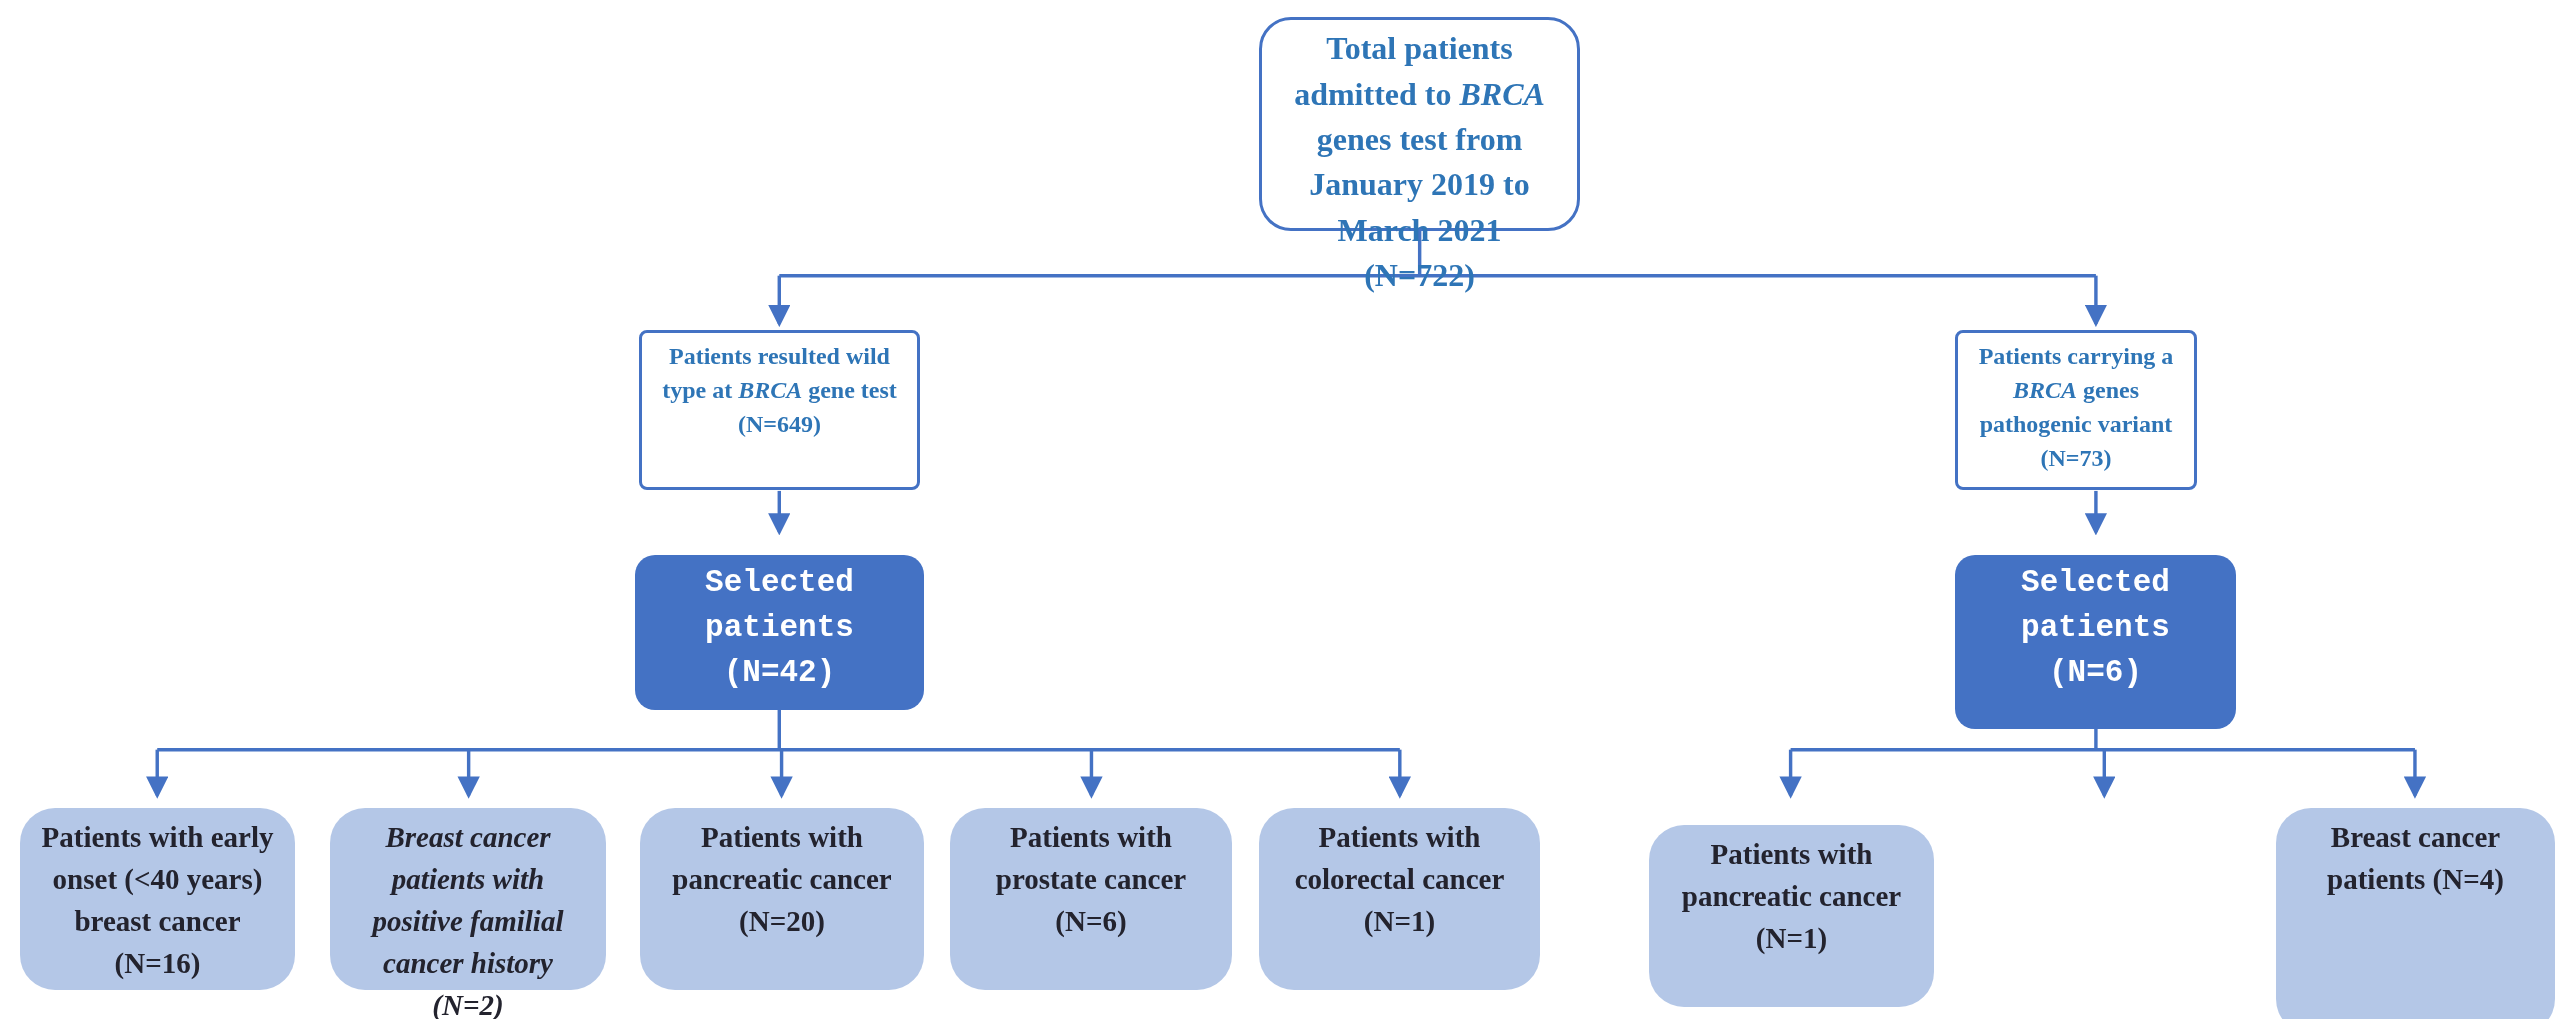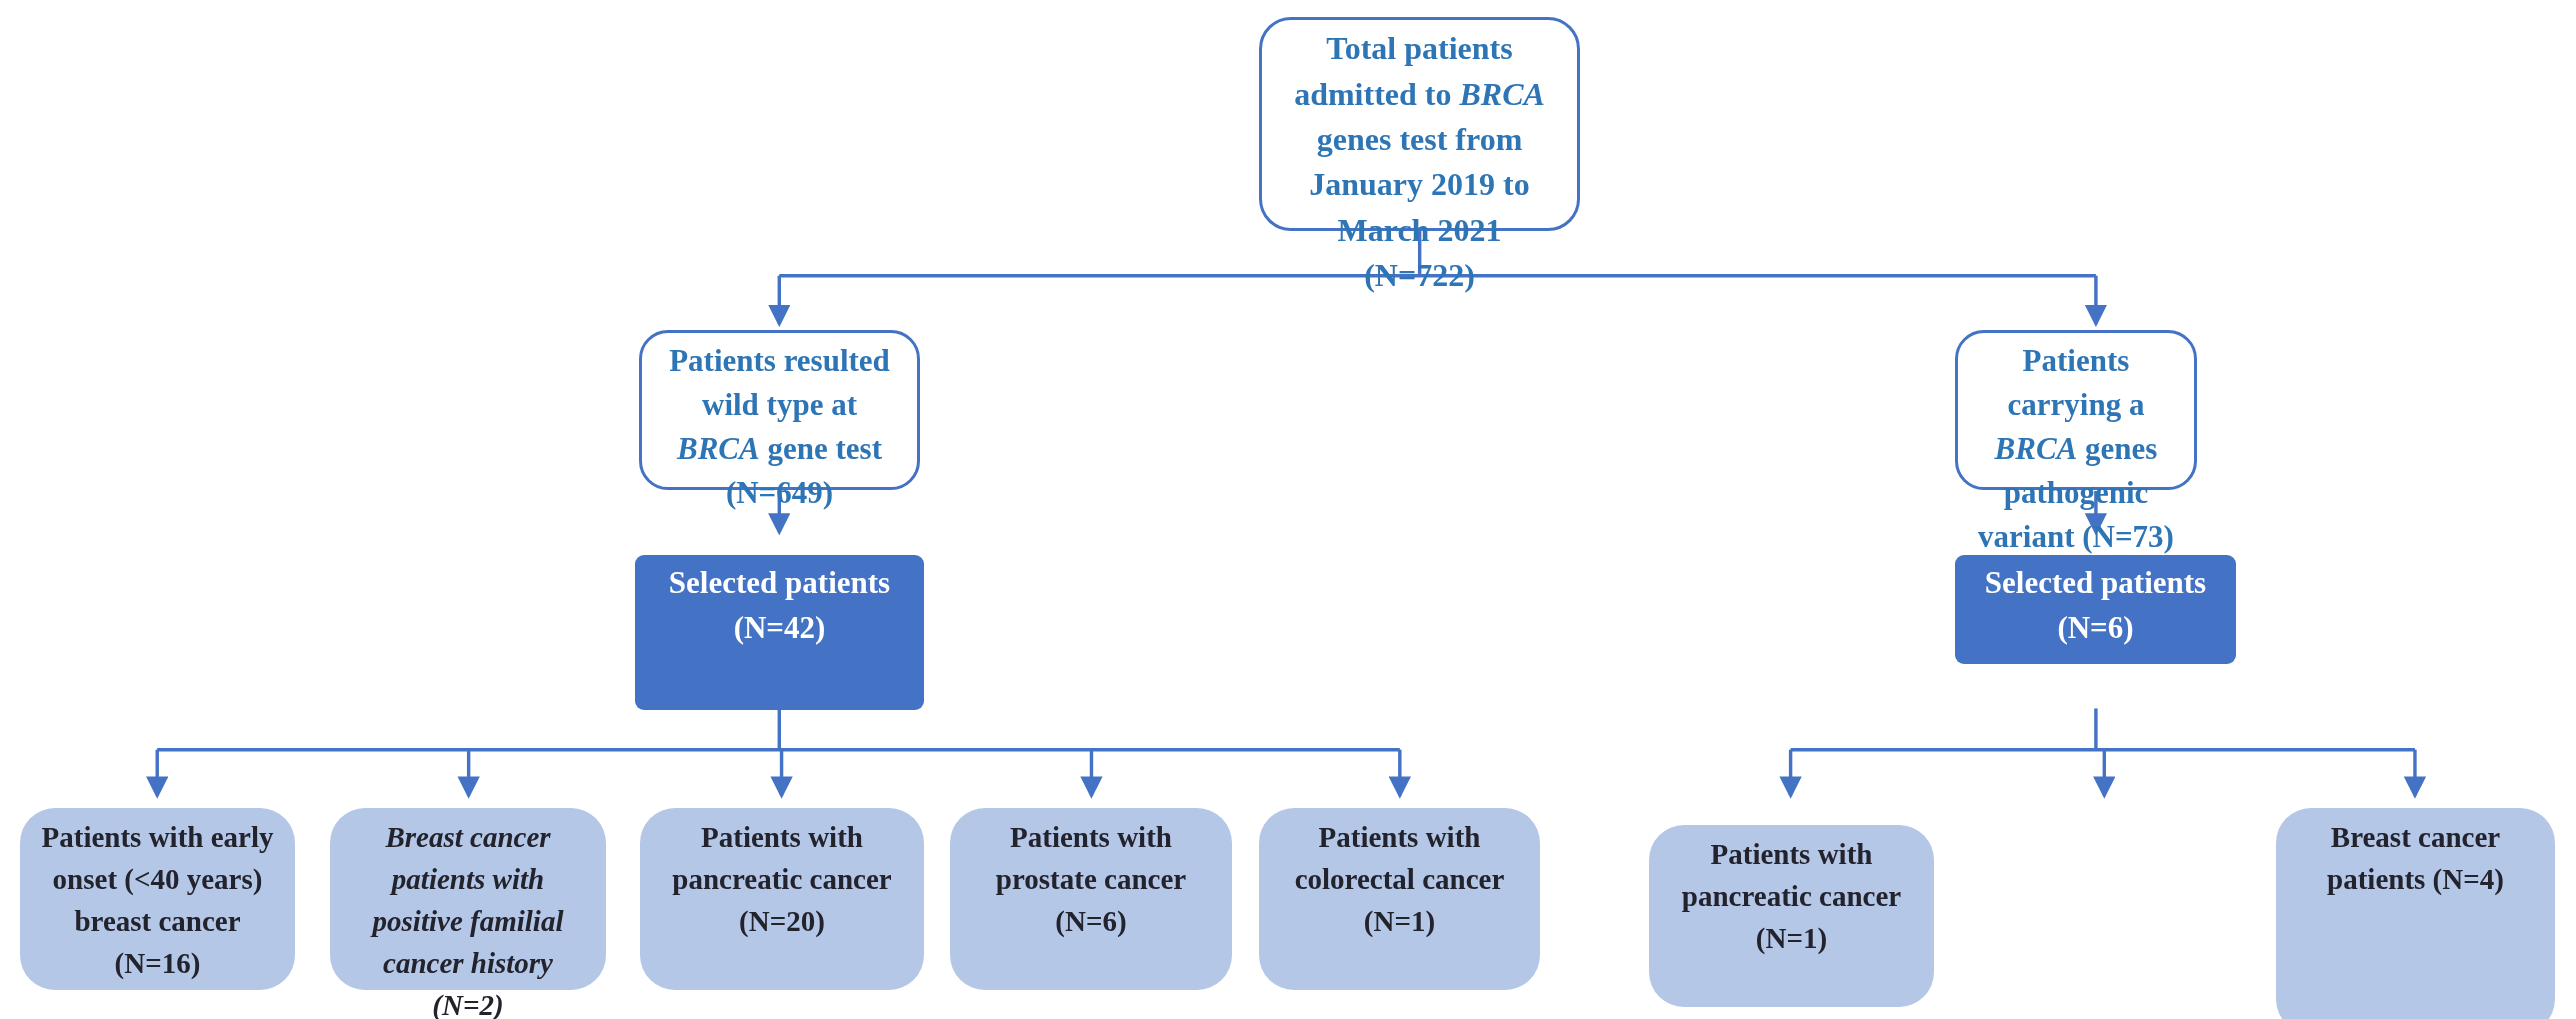--- a/index.html
+++ b/index.html
@@ -27,29 +27,30 @@
   .outline-box {
     background: #ffffff;
     border: 3.8px solid #4472C4;
     border-radius: 32px;
     color: #2E75B6;
     font-weight: bold;
     font-size: 32px;
     line-height: 1.42;
     padding: 6.1px 17px;
   }
-  .outline-box.small { font-size: 31px; border-radius: 29px; }
+  .outline-box.small { font-size: 24px; border-radius: 8px; }
   .filled-box {
     background: #4472C4;
-    border-radius: 9px;
+    border-radius: 20px;
     color: #ffffff;
     font-weight: bold;
     font-size: 31px;
     line-height: 1.45;
     padding: 6.1px 23px;
+    font-family: Liberation Mono, monospace;
   }
   .light-box {
     background: #B4C7E7;
     border-radius: 35px;
     color: #23232e;
     font-weight: bold;
     font-size: 29px;
     line-height: 1.45;
     padding: 7.6px 20px;
   }
@@ -101,21 +102,21 @@
   </div>
 
   <div class="box outline-box small" style="left:1955px; top:330px; width:242px; height:160px;">
     <div><span>Patients carrying a </span><span class="it">BRCA</span><span> genes pathogenic variant (N=73)</span></div>
   </div>
 
   <div class="box filled-box" style="left:635px; top:555px; width:289px; height:155px;">
     <div>Selected patients (N=42)</div>
   </div>
 
-  <div class="box filled-box" style="left:1955px; top:555px; width:281px; height:109px;">
+  <div class="box filled-box" style="left:1955px; top:555px; width:281px; height:174px;">
     <div>Selected patients (N=6)</div>
   </div>
 
   <div class="box light-box" style="left:20px; top:808px; width:275px; height:182px;">
     <div>Patients with early onset (&lt;40 years) breast cancer (N=16)</div>
   </div>
 
   <div class="box light-box" style="left:330px; top:808px; width:276px; height:182px;font-style:italic;">
     <div>Breast cancer patients with positive familial cancer history (N=2)</div>
   </div>

